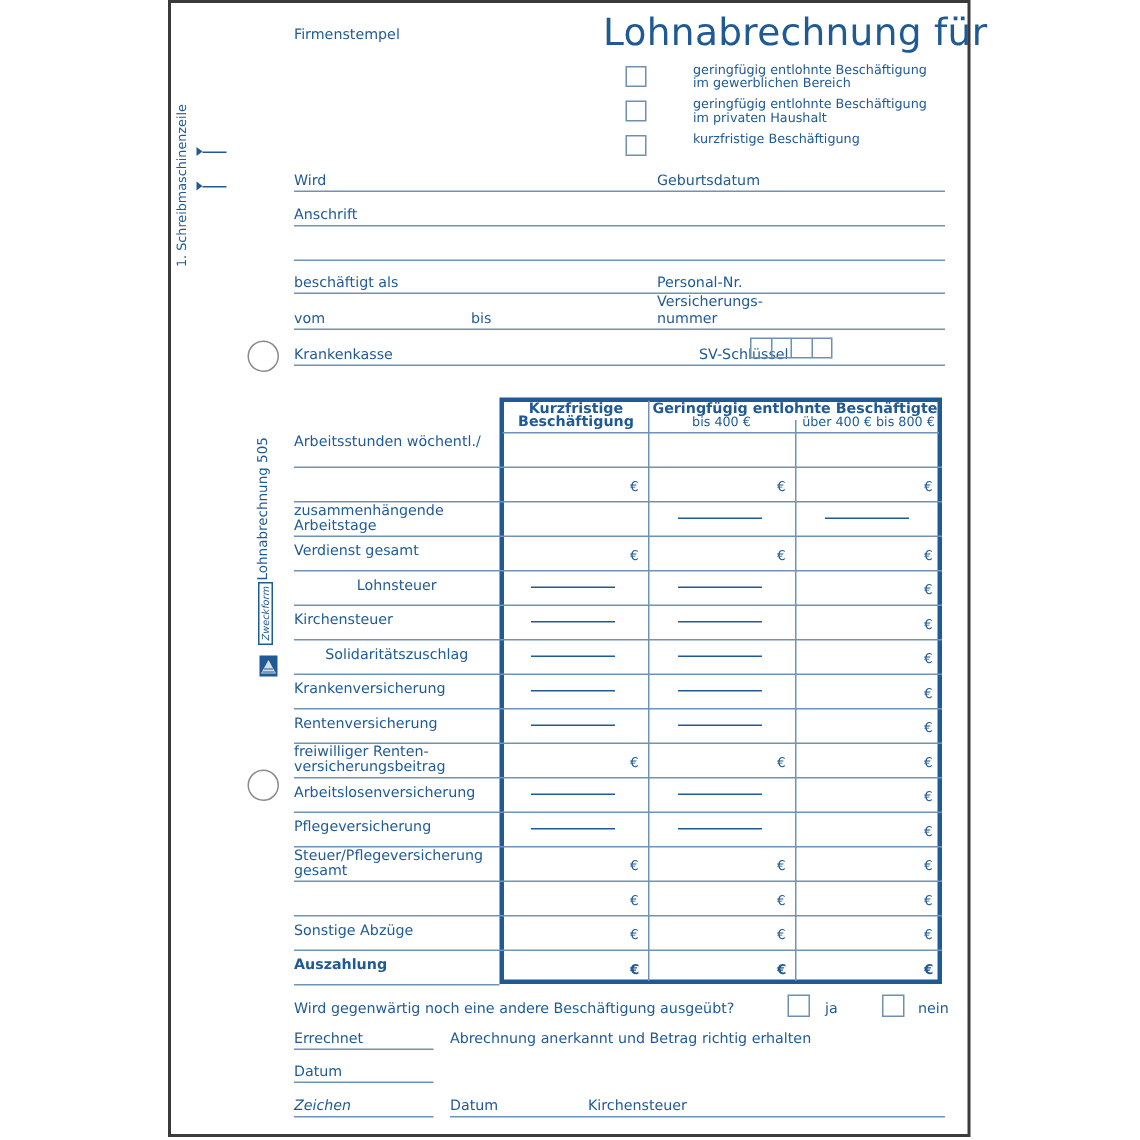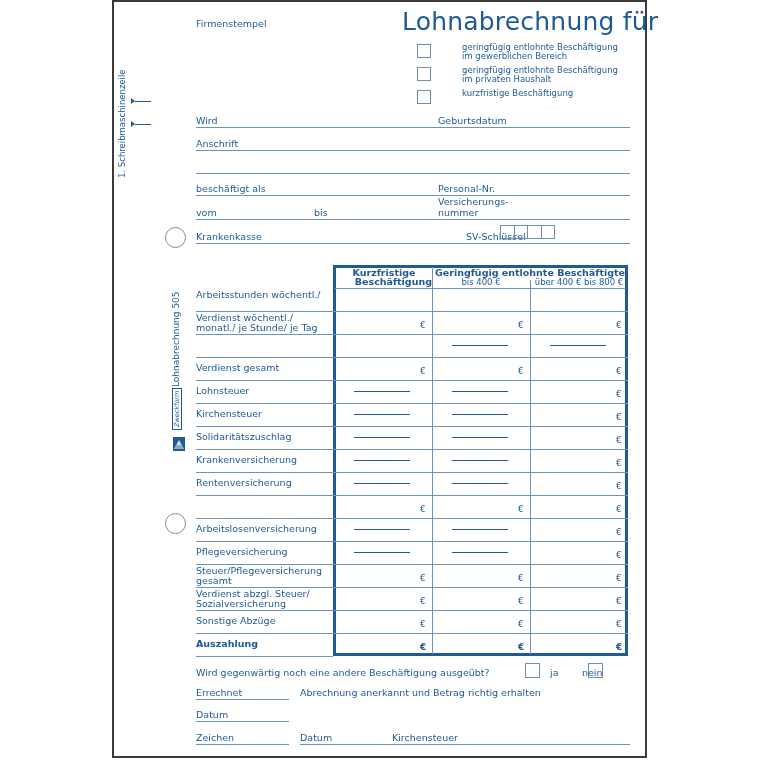--- a/index.html
+++ b/index.html
@@ -91,74 +91,74 @@
   <div style="flex:1;"></div>
 </div>
 <div class="line" style="left:196px; top:243px; width:434px;"></div>
 
 <div class="tbl"></div>
 <div class="vline" style="left:432px; top:267px; height:387px;"></div>
 <div class="vline" style="left:530px; top:280px; height:374px;"></div>
 <div class="rowline" style="left:335px; width:291px; top:288px;"></div>
 
 <div class="lbl bold" style="left:336px; top:268px; width:96px; text-align:center;">Kurzfristige</div>
-<div class="lbl bold" style="left:336px; top:277px; width:96px; text-align:right;">Beschäftigung</div>
+<div class="lbl bold" style="left:336px; top:277px; width:96px; text-align:center;">Beschäftigung</div>
 <div class="lbl bold" style="left:432px; top:268px; width:196px; text-align:center;">Geringfügig entlohnte Beschäftigte</div>
 <div class="lbl sm" style="left:432px; top:278px; width:98px; text-align:center;">bis 400 €</div>
 <div class="lbl sm" style="left:530px; top:278px; width:98px; text-align:center;">über 400 € bis 800 €</div>
 
 <div class="row" style="top:288px;">
   <div class="rl two">
       <div>Arbeitsstunden wöchentl./</div>
     </div>
 </div>
 <div class="rowline" style="top:311px;"></div>
 
 <div class="row" style="top:311px;">
-  <div class="rl two">
-      <div>Verdienst wöchentl./</div>
-      <div>monatl./ je Stunde/ je Tag</div>
-    </div>
   <span class="eur" style="left:224px; top:9px;">€</span>
   <span class="eur" style="left:322px; top:9px;">€</span>
   <span class="eur" style="left:420px; top:9px;">€</span>
 </div>
 <div class="rowline" style="top:334px;"></div>
 
 <div class="row" style="top:334px;">
+  <div class="rl two">
+      <div>zusammenhängende</div>
+      <div>Arbeitstage</div>
+    </div>
   <div class="dash" style="left:256px; top:11px;"></div>
   <div class="dash" style="left:354px; top:11px;"></div>
 </div>
 <div class="rowline" style="top:357px;"></div>
 
 <div class="row" style="top:357px;">
   <div class="rl one">Verdienst gesamt</div>
   <span class="eur" style="left:224px; top:9px;">€</span>
   <span class="eur" style="left:322px; top:9px;">€</span>
   <span class="eur" style="left:420px; top:9px;">€</span>
 </div>
 <div class="rowline" style="top:380px;"></div>
 
-<div class="row" style="top:380px;">
+<div class="row" style="top:380px;text-align:center;">
   <div class="rl one">Lohnsteuer</div>
   <div class="dash" style="left:158px; top:11px;"></div>
   <div class="dash" style="left:256px; top:11px;"></div>
   <span class="eur" style="left:420px; top:9px;">€</span>
 </div>
 <div class="rowline" style="top:403px;"></div>
 
 <div class="row" style="top:403px;">
   <div class="rl one">Kirchensteuer</div>
   <div class="dash" style="left:158px; top:11px;"></div>
   <div class="dash" style="left:256px; top:11px;"></div>
   <span class="eur" style="left:420px; top:9px;">€</span>
 </div>
 <div class="rowline" style="top:426px;"></div>
 
-<div class="row" style="top:426px;">
+<div class="row" style="top:426px;text-align:center;">
   <div class="rl one">Solidaritätszuschlag</div>
   <div class="dash" style="left:158px; top:11px;"></div>
   <div class="dash" style="left:256px; top:11px;"></div>
   <span class="eur" style="left:420px; top:9px;">€</span>
 </div>
 <div class="rowline" style="top:449px;"></div>
 
 <div class="row" style="top:449px;">
   <div class="rl one">Krankenversicherung</div>
   <div class="dash" style="left:158px; top:11px;"></div>
@@ -169,20 +169,24 @@
 
 <div class="row" style="top:472px;">
   <div class="rl one">Rentenversicherung</div>
   <div class="dash" style="left:158px; top:11px;"></div>
   <div class="dash" style="left:256px; top:11px;"></div>
   <span class="eur" style="left:420px; top:9px;">€</span>
 </div>
 <div class="rowline" style="top:495px;"></div>
 
 <div class="row" style="top:495px;">
+  <div class="rl two">
+      <div>freiwilliger Renten-</div>
+      <div>versicherungsbeitrag</div>
+    </div>
   <span class="eur" style="left:224px; top:9px;">€</span>
   <span class="eur" style="left:322px; top:9px;">€</span>
   <span class="eur" style="left:420px; top:9px;">€</span>
 </div>
 <div class="rowline" style="top:518px;"></div>
 
 <div class="row" style="top:518px;">
   <div class="rl one">Arbeitslosenversicherung</div>
   <div class="dash" style="left:158px; top:11px;"></div>
   <div class="dash" style="left:256px; top:11px;"></div>
@@ -203,24 +207,20 @@
       <div>Steuer/Pflegeversicherung</div>
       <div>gesamt</div>
     </div>
   <span class="eur" style="left:224px; top:9px;">€</span>
   <span class="eur" style="left:322px; top:9px;">€</span>
   <span class="eur" style="left:420px; top:9px;">€</span>
 </div>
 <div class="rowline" style="top:587px;"></div>
 
 <div class="row" style="top:587px;">
-  <div class="rl two">
-      <div>Verdienst abzgl. Steuer/</div>
-      <div>Sozialversicherung</div>
-    </div>
   <span class="eur" style="left:224px; top:9px;">€</span>
   <span class="eur" style="left:322px; top:9px;">€</span>
   <span class="eur" style="left:420px; top:9px;">€</span>
 </div>
 <div class="rowline" style="top:610px;"></div>
 
 <div class="row" style="top:610px;">
   <div class="rl one">Sonstige Abzüge</div>
   <span class="eur" style="left:224px; top:9px;">€</span>
   <span class="eur" style="left:322px; top:9px;">€</span>
@@ -233,26 +233,26 @@
   <span class="eur bold" style="left:224px; top:9px;">€</span>
   <span class="eur bold" style="left:322px; top:9px;">€</span>
   <span class="eur bold" style="left:420px; top:9px;">€</span>
 </div>
 <div class="rowline" style="top:656px; width:137px;"></div>
 
 <div class="lbl" style="left:196px; top:668px;">Wird gegenwärtig noch eine andere Beschäftigung ausgeübt?</div>
 <div class="cb" style="left:525px; top:663px; width:13px; height:13px;"></div>
 <div class="lbl" style="left:550px; top:668px;">ja</div>
 <div class="cb" style="left:588px; top:663px; width:13px; height:13px;"></div>
-<div class="lbl" style="left:582px; top:668px;">nein</div>
+<div class="lbl" style="left:612px; top:668px;">nein</div>
 
 <div class="lbl" style="left:196px; top:688px;">Errechnet</div>
 <div class="lbl" style="left:300px; top:688px;">Abrechnung anerkannt und Betrag richtig erhalten</div>
 <div class="line" style="left:196px; top:699px; width:93px;"></div>
 
 <div class="lbl" style="left:196px; top:710px;">Datum</div>
 <div class="line" style="left:196px; top:721px; width:93px;"></div>
 
-<div class="lbl" style="left:196px; top:733px;">Zeichen</div>
+<div class="lbl" style="left:196px; top:733px;font-style:italic;">Zeichen</div>
 <div class="line" style="left:196px; top:744px; width:93px;"></div>
 <div class="lbl" style="left:300px; top:733px;">Datum</div>
 <div class="lbl" style="left:392px; top:733px;">Kirchensteuer</div>
 <div class="line" style="left:300px; top:744px; width:330px;"></div>
 
 </body></html>

